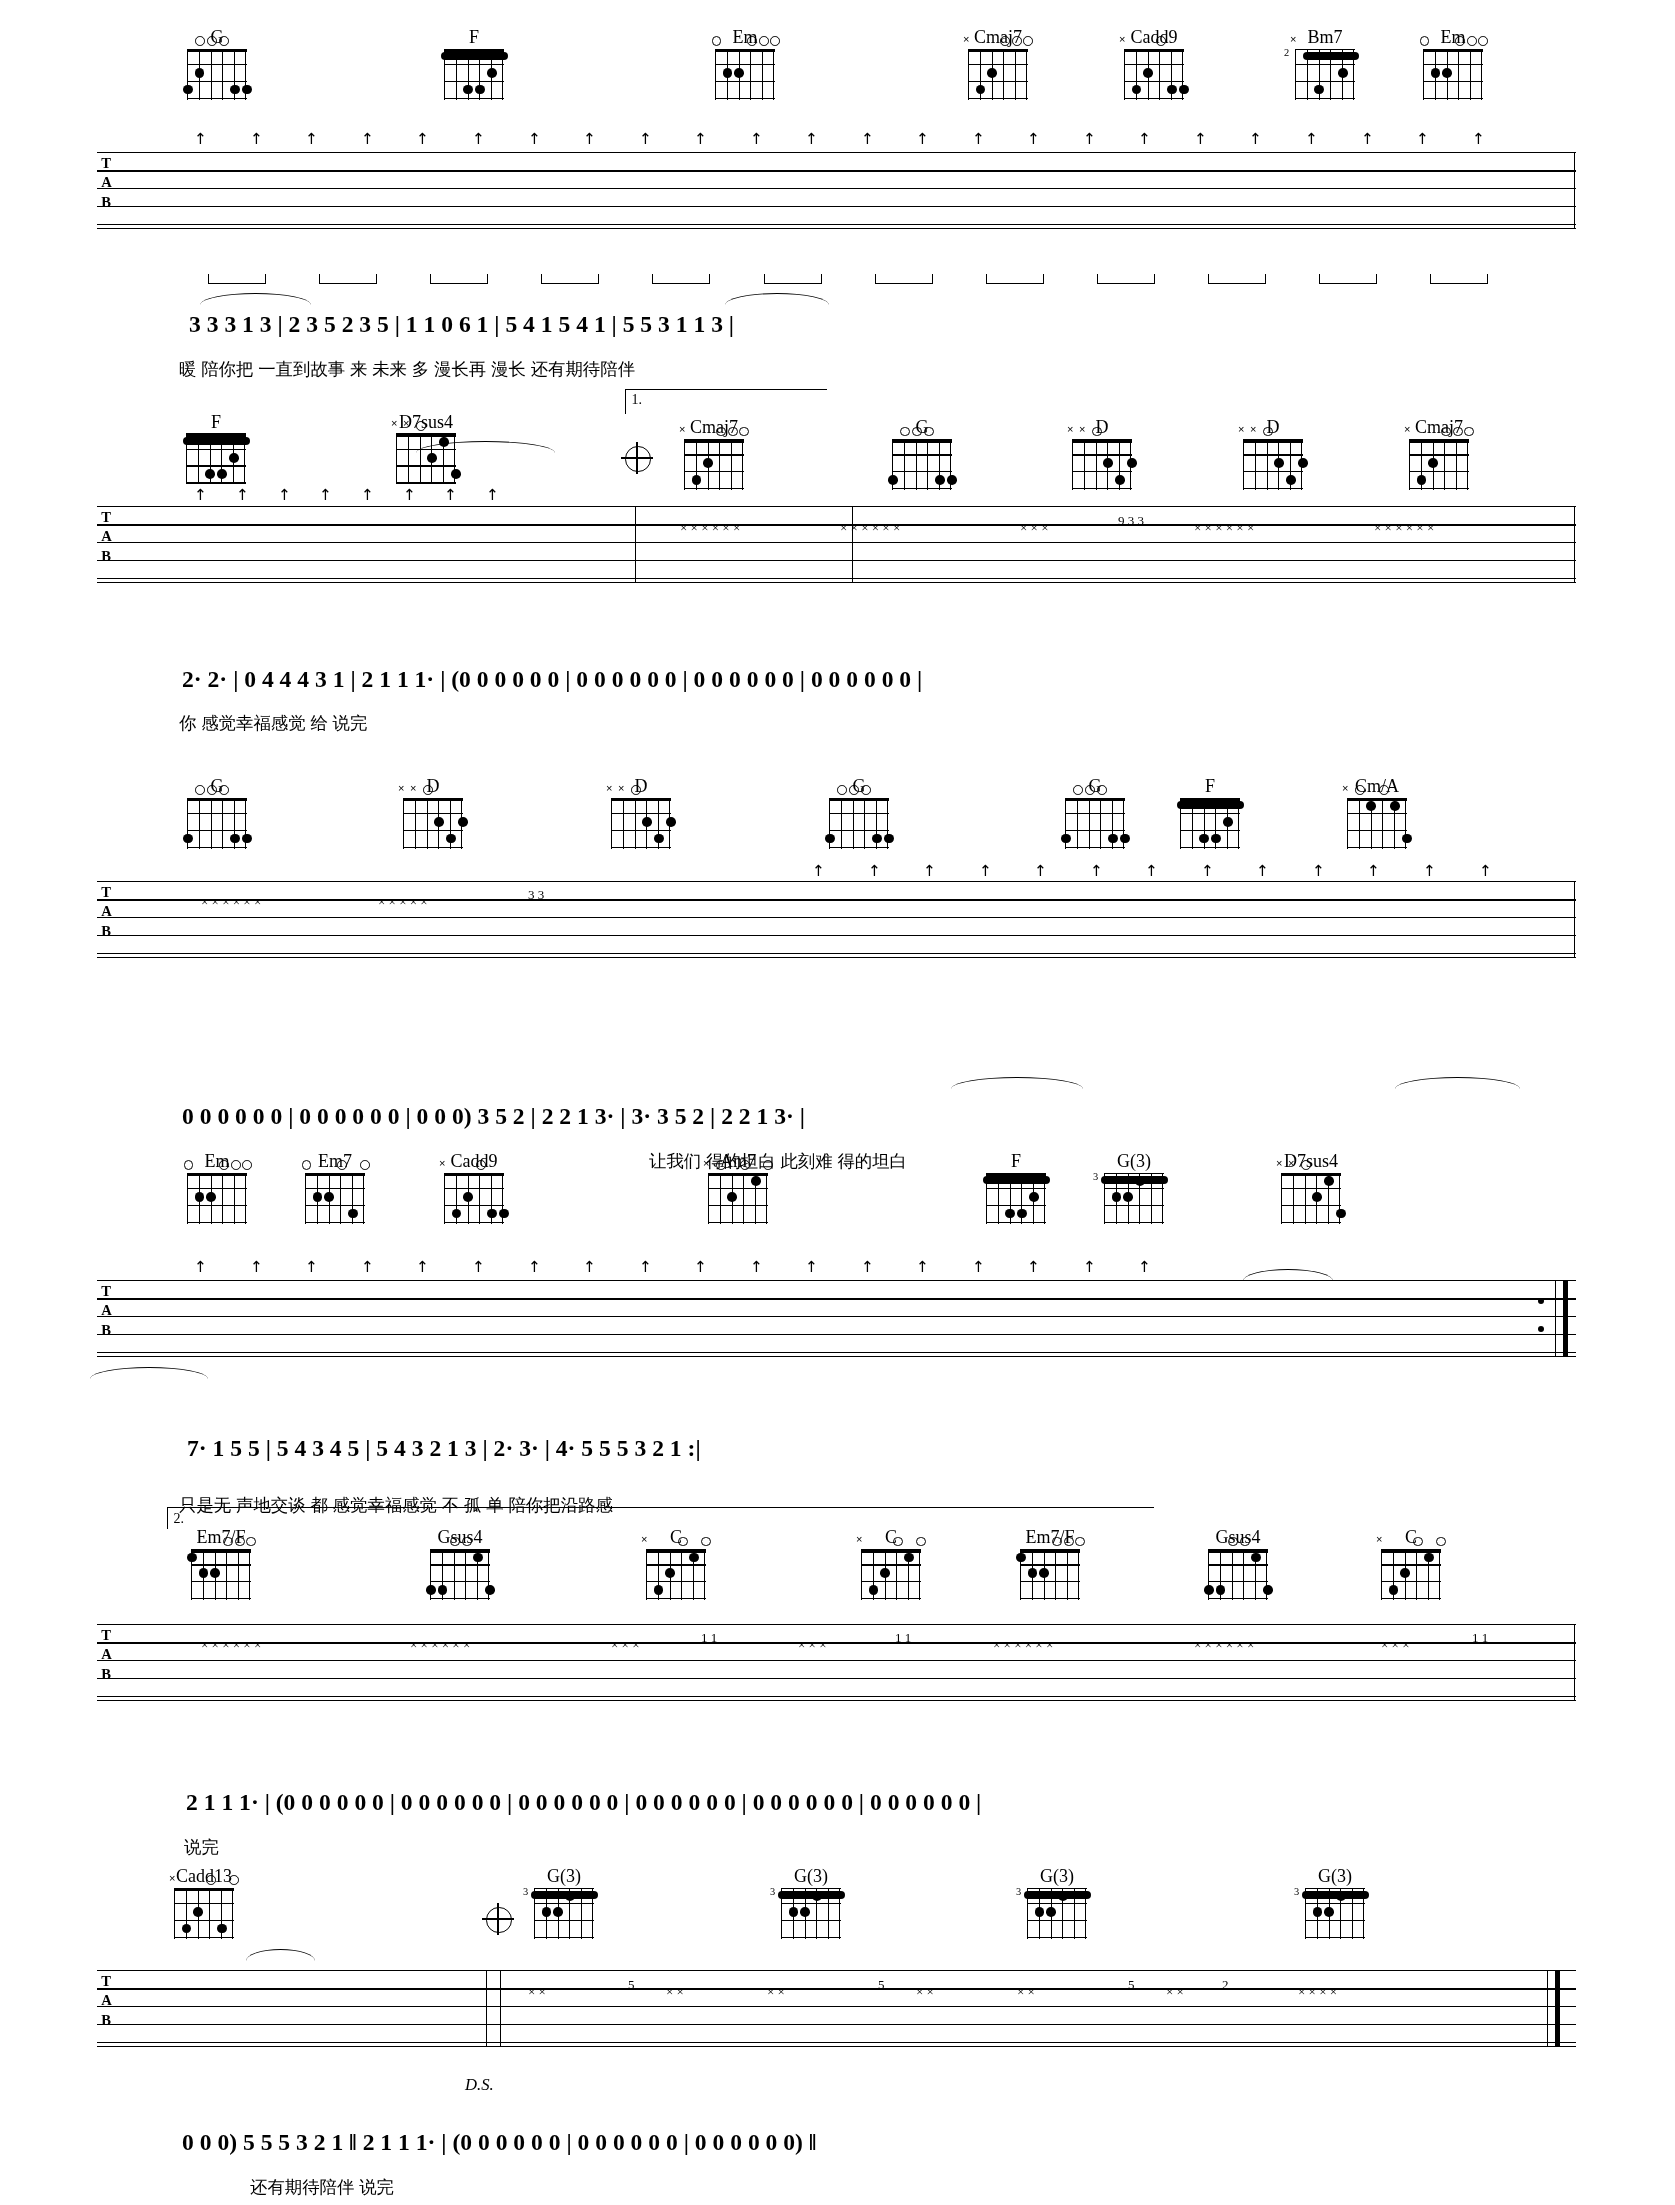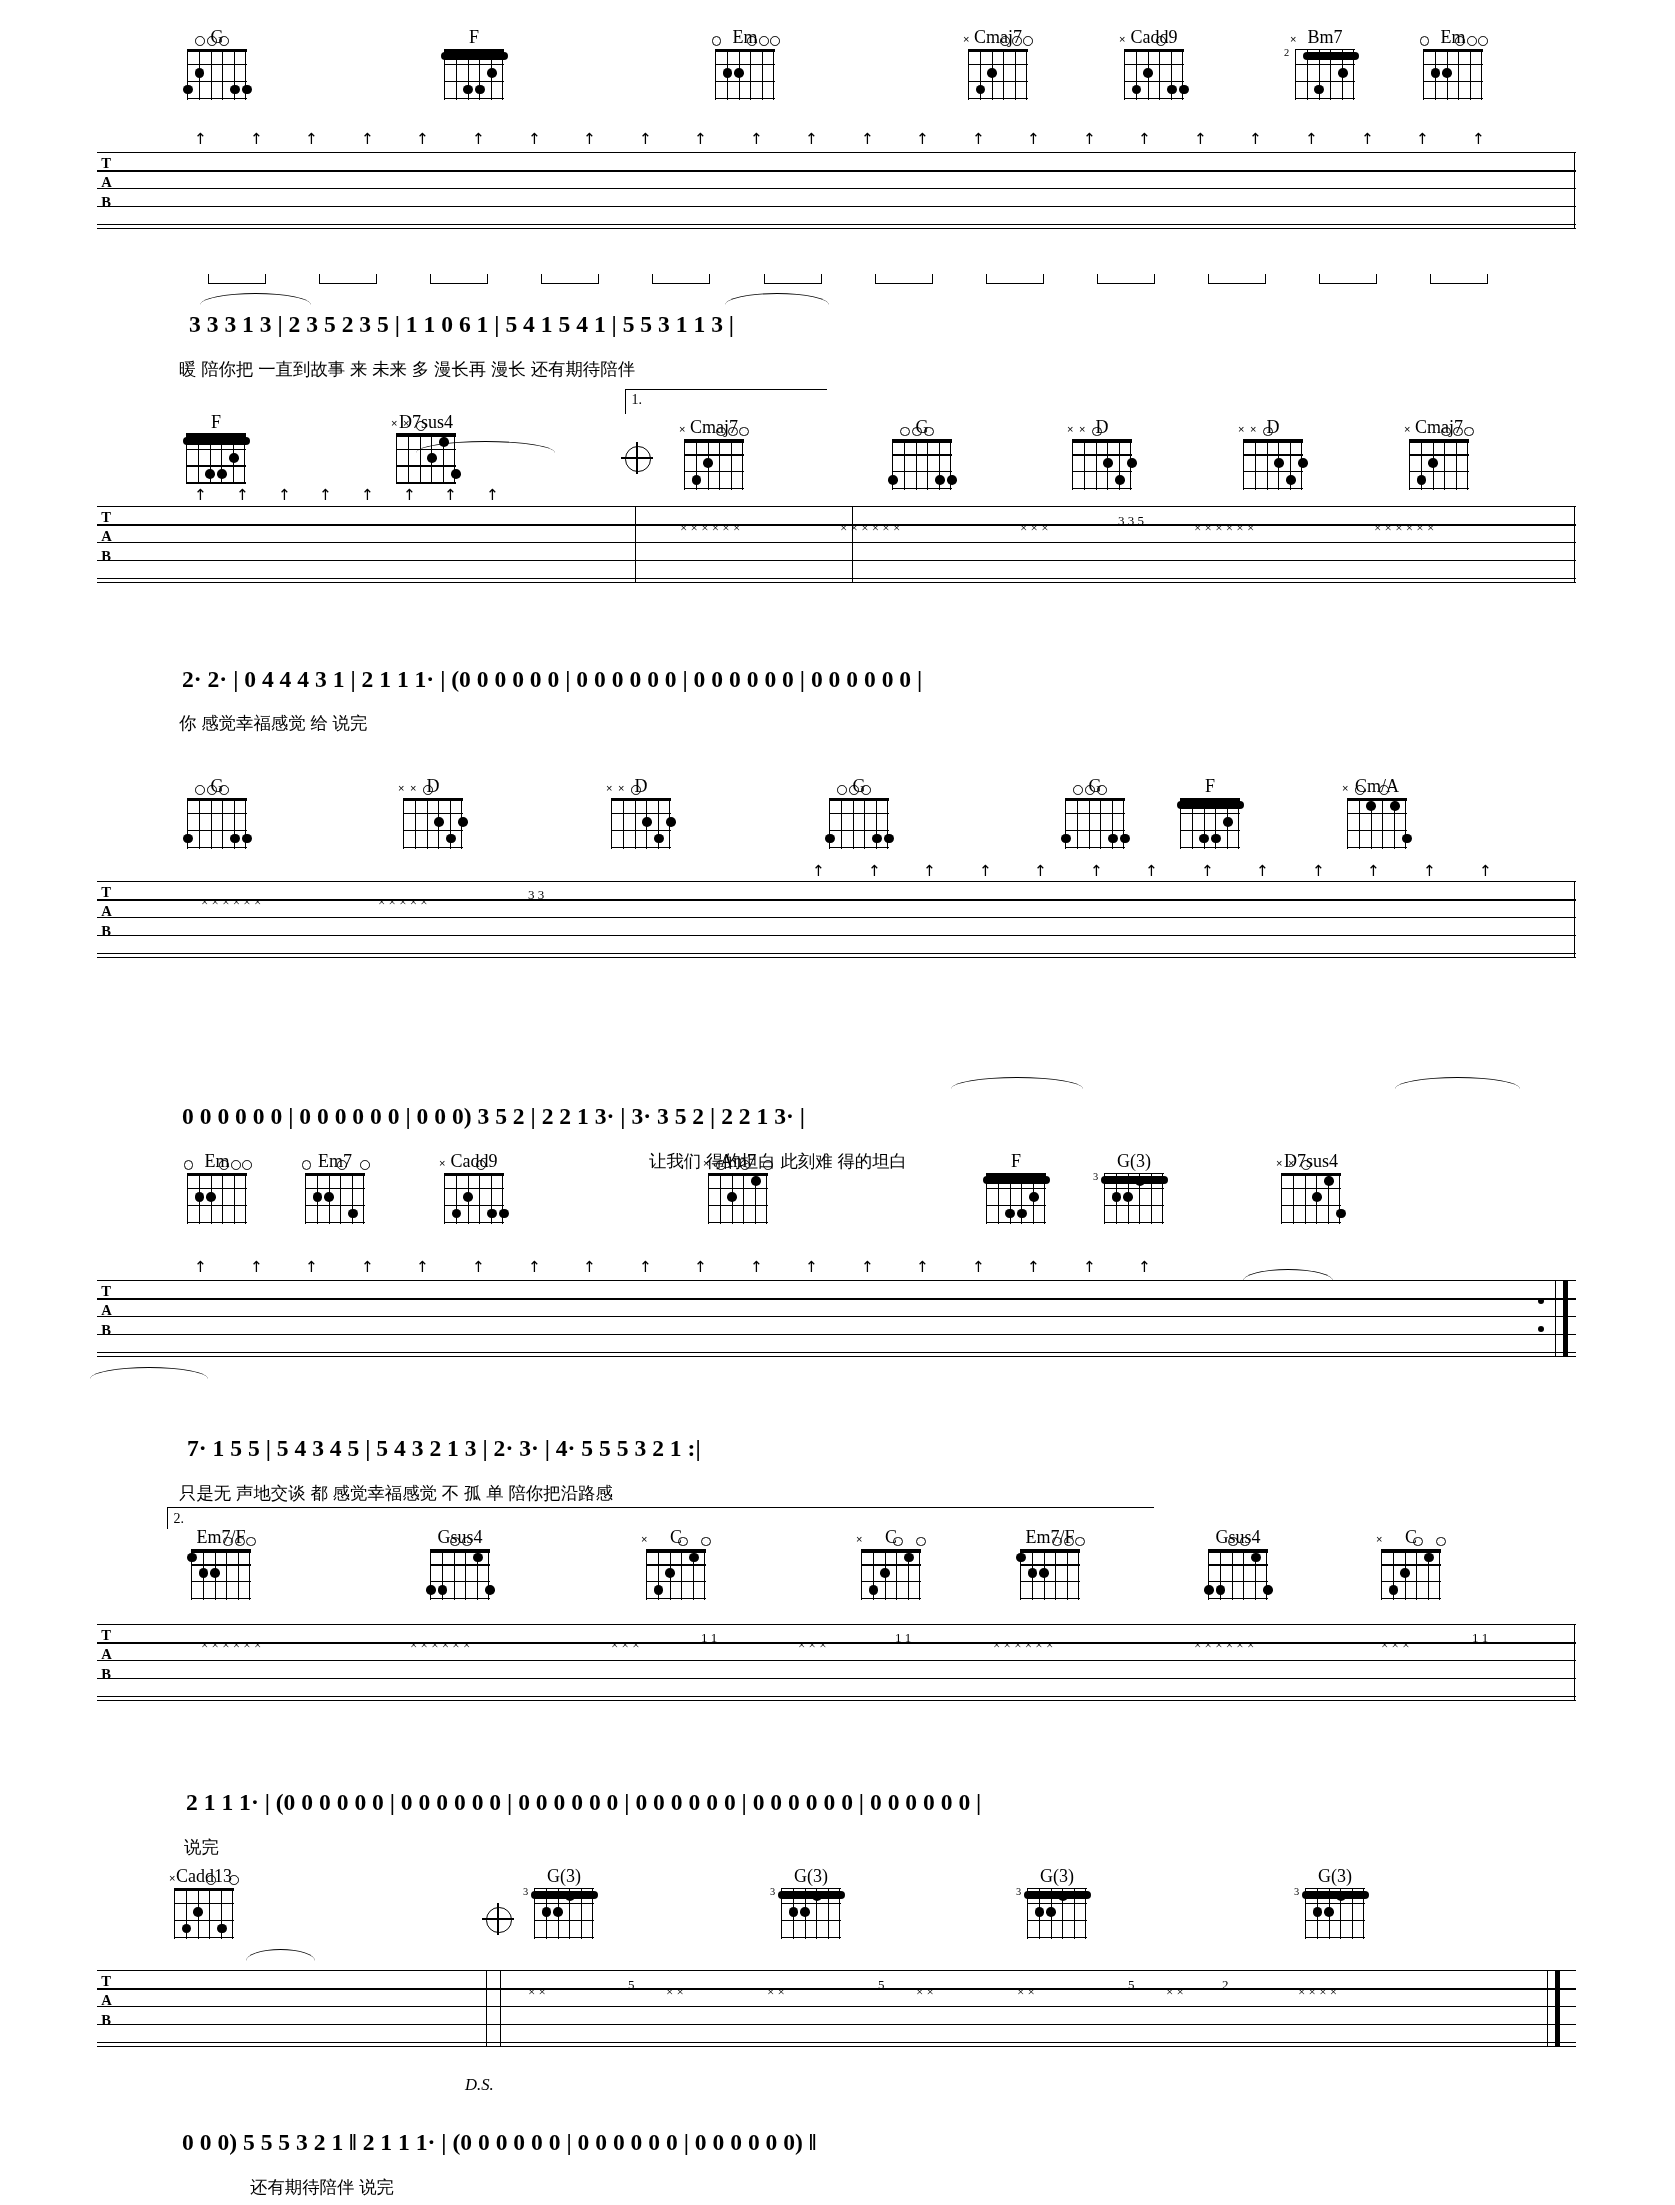--- a/index.html
+++ b/index.html
@@ -439,21 +439,21 @@
         <div class="arrow" style="left:236px;top:85px;">↑</div>
     <div class="arrow" style="left:278px;top:85px;">↑</div>
         <div class="arrow" style="left:319px;top:85px;">↑</div>
     <div class="arrow" style="left:361px;top:85px;">↑</div>
         <div class="arrow" style="left:403px;top:85px;">↑</div>
     <div class="arrow" style="left:444px;top:85px;">↑</div>
         <div class="arrow" style="left:486px;top:85px;">↑</div>
     <div class="tabtxt" style="left:680px;top:118px;">× × × × × ×</div>
     <div class="tabtxt" style="left:840px;top:118px;">× × × × × ×</div>
     <div class="tabtxt" style="left:1020px;top:118px;">× × ×</div>
-    <div class="tabtxt" style="left:1118px;top:111px;">3 3 5</div>
+    <div class="tabtxt" style="left:1118px;top:111px;">9 3 3</div>
     <div class="tabtxt" style="left:1194px;top:118px;">× × × × × ×</div>
     <div class="tabtxt" style="left:1374px;top:118px;">× × × × × ×</div>
   </div>
   <div class="slur" style="left:416px;top:38px;width:139px;"></div>
 
   <div class="numline" style="left:182px;top:265px;">2·   2·  | 0 4 4 4 3 1 | 2 1 1 1· | (0 0 0 0 0 0 | 0 0 0 0 0 0 | 0 0 0 0 0 0 | 0 0 0 0 0 0 |</div>
   <div class="lyric" style="left:179px;top:311px;">你      感觉幸福感觉 给 说完</div>
 </div>
 
 <div class="system" style="top:777px;">
@@ -831,21 +831,21 @@
         <div class="arrow" style="left:916px;top:108px;">↑</div>
     <div class="arrow" style="left:972px;top:108px;">↑</div>
         <div class="arrow" style="left:1027px;top:108px;">↑</div>
     <div class="arrow" style="left:1083px;top:108px;">↑</div>
         <div class="arrow" style="left:1138px;top:108px;">↑</div>
   </div>
   <div class="slur" style="left:1243px;top:117px;width:90px;"></div>
   <div class="slur" style="left:90px;top:215px;width:118px;"></div>
 
   <div class="numline" style="left:187px;top:285px;">7·   1 5 5 | 5 4 3 4   5 | 5 4 3 2 1 3 | 2·   3·   | 4·   5 5 5 3 2 1 :|</div>
-  <div class="lyric" style="left:179px;top:332px;">只是无 声地交谈 都 感觉幸福感觉 不  孤   单  陪你把沿路感</div>
+  <div class="lyric" style="left:179px;top:344px;">只是无 声地交谈 都 感觉幸福感觉 不  孤   单  陪你把沿路感</div>
 </div>
 
 <div class="system" style="top:1513px;">
 
   <div class="ending" style="left:167px;top:-5.6px;width:986px;height:21px;">
     <span>2.</span>
   </div>
 
   <div class="chord" style="left:191px;top:15.3px;">
     <div class="cname">Em7/F</div>

